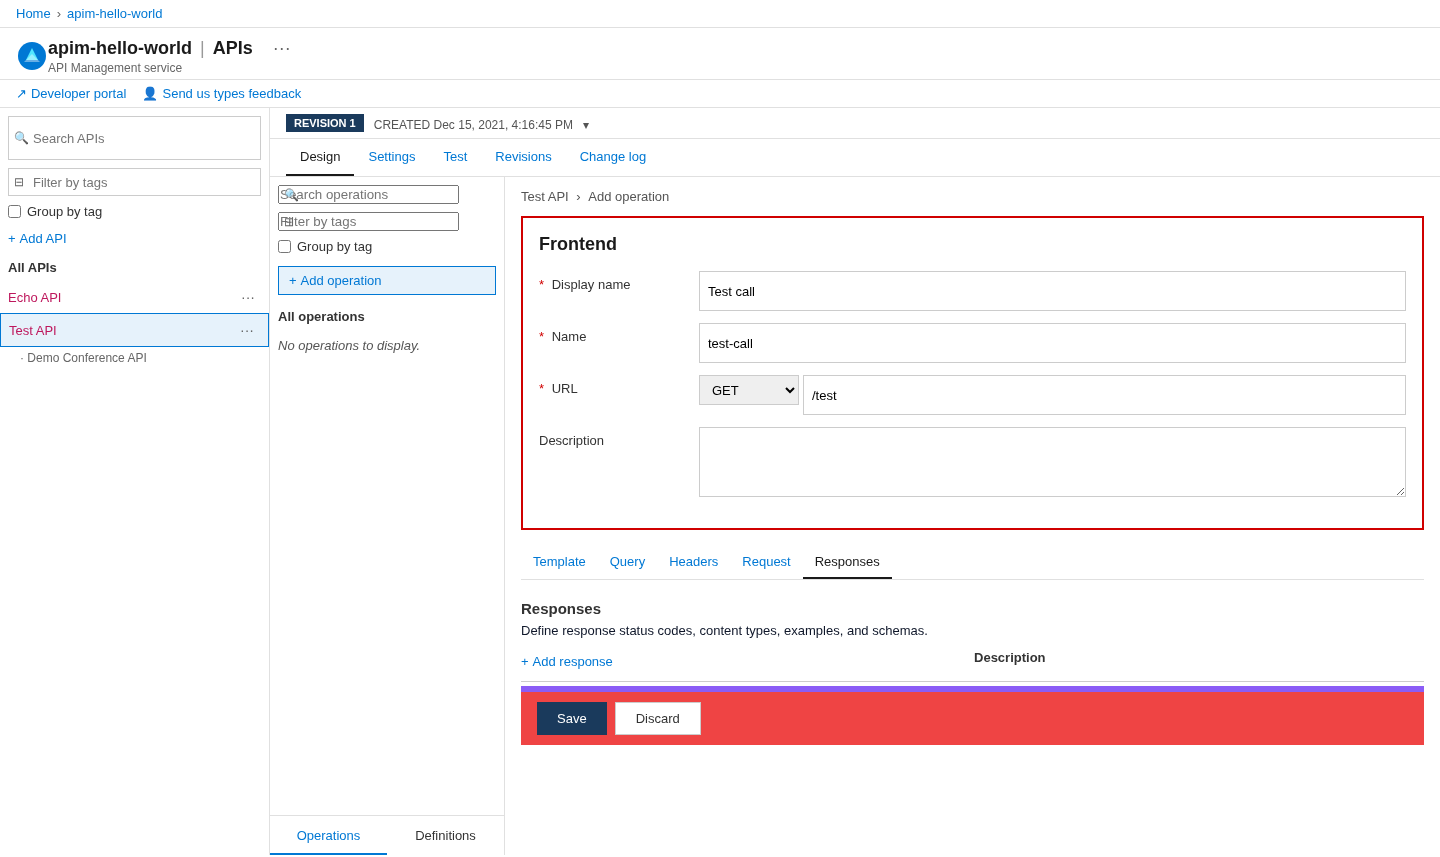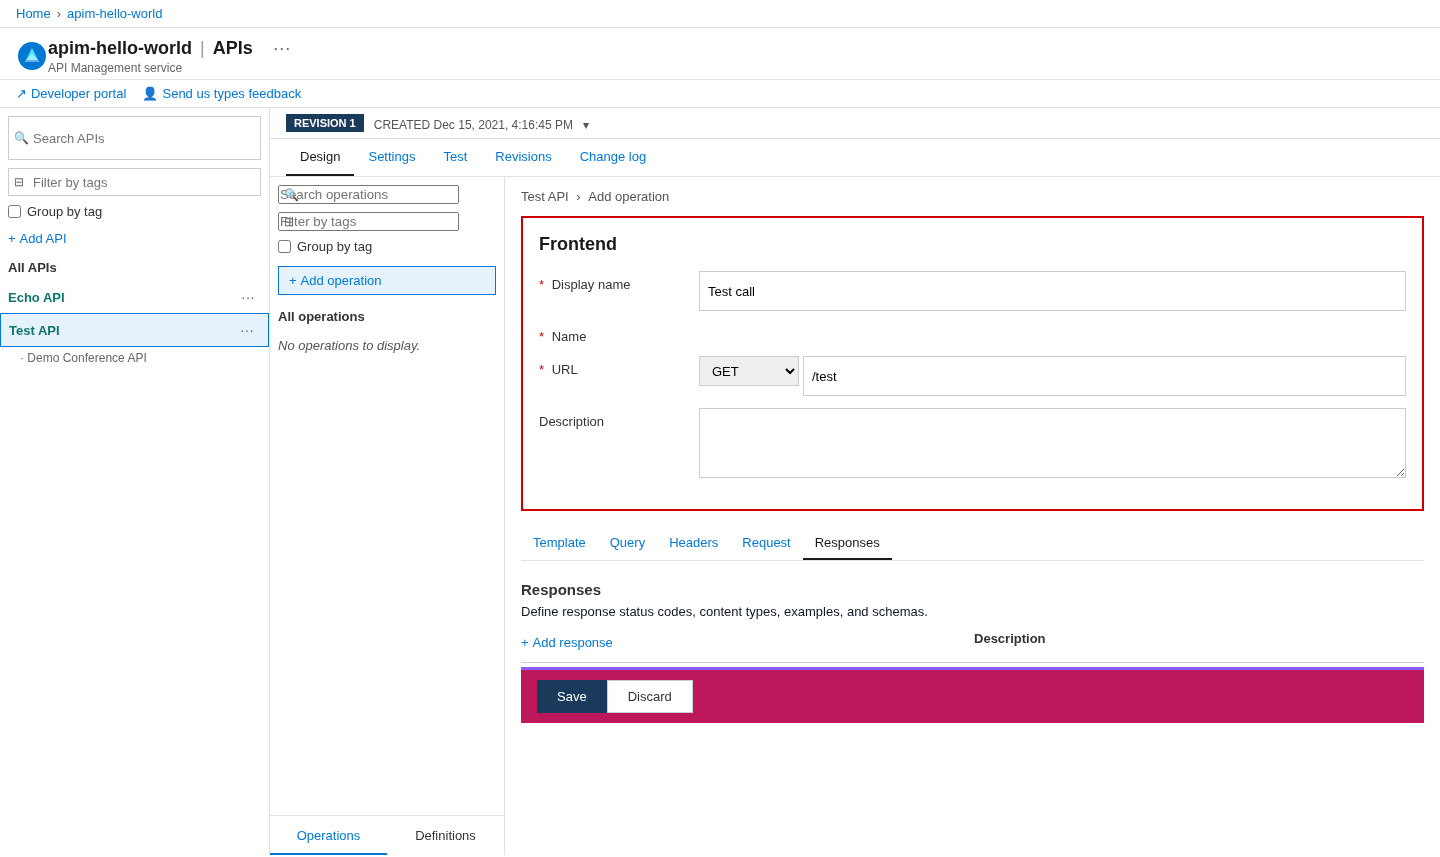--- a/index.html
+++ b/index.html
@@ -29,21 +29,21 @@
     .left-sidebar { width: 270px; border-right: 1px solid #e0e0e0; display: flex; flex-direction: column; background: #fff; flex-shrink: 0; }
     .sidebar-search { padding: 8px; }
     .sidebar-search input { width: 100%; padding: 4px 8px 4px 24px; border: 1px solid #ccc; font-size: 13px; height: 44px; }
     .sidebar-filter { padding: 0 8px 4px; }
     .sidebar-filter input { width: 100%; padding: 4px 8px 4px 24px; border: 1px solid #ccc; font-size: 13px; height: 28px; }
     .sidebar-checkbox { padding: 4px 8px; display: flex; align-items: center; gap: 6px; font-size: 13px; }
     .sidebar-add-api { padding: 8px; display: flex; align-items: center; gap: 4px; color: #0078d4; cursor: pointer; font-size: 13px; font-weight: 500; }
     .sidebar-section-label { padding: 6px 8px; font-weight: 700; font-size: 13px; }
     .sidebar-api-item { padding: 6px 8px; display: flex; align-items: center; justify-content: space-between; cursor: pointer; font-size: 13px; }
     .sidebar-api-item.selected { background: #e6f2fb; border: 1px solid #0078d4; }
-    .sidebar-api-item .api-name { color: #0f766e; font-weight: bold; }
+    .sidebar-api-item .api-name { color: #be185d; }
     .sidebar-sub-item { padding: 4px 8px 4px 20px; font-size: 12px; color: #666; cursor: pointer; }
     .input-wrap { position: relative; }
     .input-wrap .icon { position: absolute; left: 6px; top: 50%; transform: translateY(-50%); color: #666; font-size: 12px; }
 
     
     .right-panel { flex: 1; display: flex; flex-direction: column; overflow: hidden; }
 
     
     .revision-bar { display: flex; align-items: flex-end; gap: 10px; padding: 6px 16px; background: #fff; border-bottom: 1px solid #e0e0e0; }
     .revision-badge { background: #1a3a5c; color: #fff; font-size: 11px; font-weight: 700; padding: 3px 8px; }
@@ -93,21 +93,21 @@
     .sub-tab.active { color: #1a1a1a; border-bottom: 2px solid #1a1a1a; font-weight: 500; }
 
     
     .responses-section { padding: 4px 0; }
     .responses-title { font-size: 15px; font-weight: 600; margin-bottom: 6px; }
     .responses-desc { font-size: 13px; color: #0f172a; margin-bottom: 12px; }
     .add-response-btn { display: flex; align-items: center; gap: 4px; color: #0078d4; background: none; border: none; font-size: 13px; cursor: pointer; padding: 4px 0; }
     .responses-desc-col { font-size: 13px; font-weight: 600; padding-left: 40%; }
 
     
-    .save-bar { padding: 10px 16px; display: flex; border-top: 3px solid #8b5cf6; background: #be185d; }
+    .save-bar { padding: 10px 16px; display: flex; gap: 8px; border-top: 6px solid #8b5cf6; background: #ef4444; }
     .save-btn { background: #1a3a5c; color: #fff; border: none; padding: 8px 20px; font-size: 13px; cursor: pointer; font-weight: 500; }
     .discard-btn { background: #fff; color: #333; border: 1px solid #ccc; padding: 8px 20px; font-size: 13px; cursor: pointer; }
 
     
     .azure-icon { width: 32px; height: 32px; }
 
     .sidebar-bottom { margin-top: auto; }
   </style>
 </head>
 <body>
@@ -259,20 +259,23 @@
             </div>
             <div class="form-control">
               <input type="text" value="Test call" style="">
             </div>
           </div>
 
           <div class="form-row">
             <div class="form-label">
               <span class="required">*</span>
               <span>Name</span>
+            </div>
+            <div class="form-control">
+              <input type="text" value="test-call" style="">
             </div>
           </div>
 
           <div class="form-row">
             <div class="form-label">
               <span class="required">*</span>
               <span>URL</span>
             </div>
             <div class="form-control">
               <div class="url-row">

